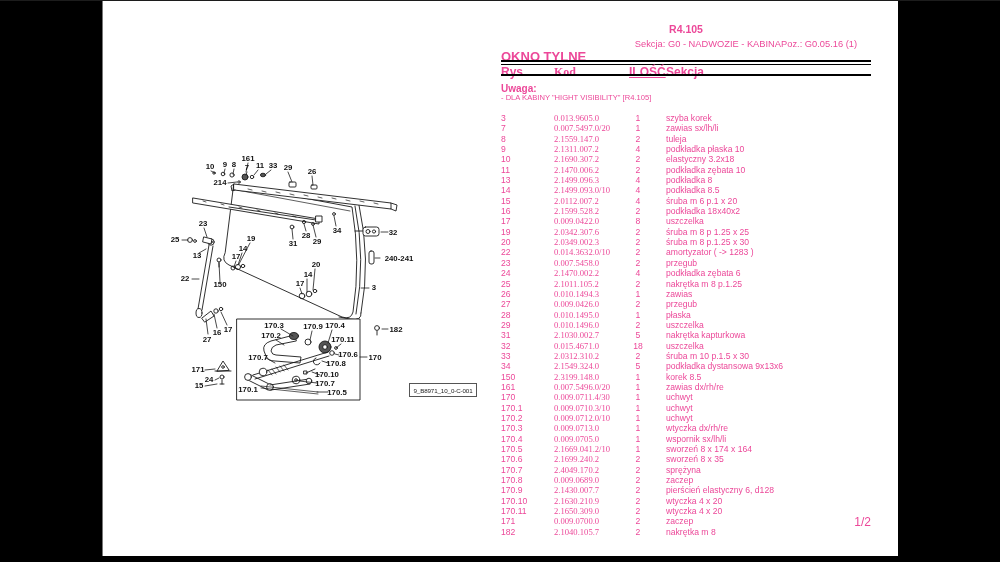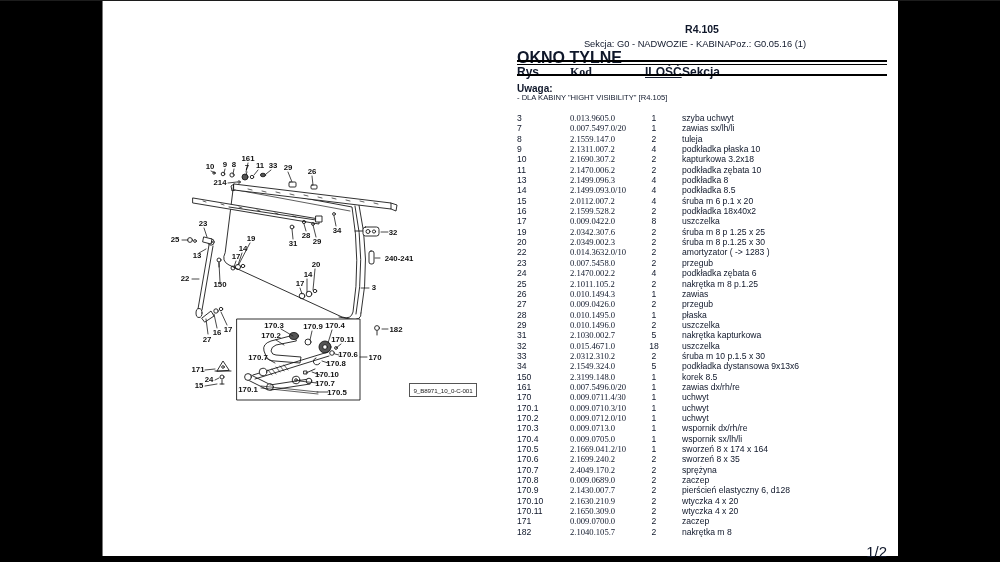--- a/index.html
+++ b/index.html
@@ -15,38 +15,38 @@
   svg{position:absolute;left:0;top:0;}
   #dlabels text{
     font-family:"Liberation Sans",sans-serif;
     font-size:7.8px;font-weight:bold;fill:#111;text-anchor:middle;
   }
   .code-box{
     position:absolute;left:306px;top:382px;width:66px;height:12px;
     border:1px solid #555;color:#222;font-size:6.2px;letter-spacing:-0.1px;
     display:flex;align-items:center;justify-content:center;white-space:nowrap;background:#fff;
   }
-  .right-panel{position:absolute;left:398px;top:0;width:370px;height:550px;color:#0f172a;margin-left:16px;}
+  .right-panel{position:absolute;left:398px;top:0;width:370px;height:550px;color:#ec4899;}
   .doc-ref{position:absolute;top:22px;left:0;right:0;text-align:center;font-weight:bold;font-size:10.5px;}
-  .sub-row{position:absolute;top:38px;left:0;right:14px;display:flex;justify-content:center;font-size:9.3px;white-space:nowrap;}
-  .ptitle{position:absolute;top:48px;left:0;font-weight:bold;font-size:16px;}
+  .sub-row{position:absolute;top:38px;left:0;right:14px;display:flex;justify-content:flex-end;font-size:9.3px;white-space:nowrap;}
+  .ptitle{position:absolute;top:48px;left:0;font-weight:bold;font-size:13px;}
   .rule1{position:absolute;top:59px;left:0;right:0;height:2px;background:#000;}
   .rule2{position:absolute;top:62.5px;left:0;right:0;height:1px;background:#000;}
   .colhead{position:absolute;top:64px;left:0;right:0;height:9px;font-weight:bold;font-size:12px;}
   .rule3{position:absolute;top:73px;left:0;right:0;height:2px;background:#000;}
   .note-label{position:absolute;top:82px;left:0;font-weight:bold;font-size:10px;}
   .note-text{position:absolute;top:92px;left:0;font-size:7.6px;}
   #rows{position:absolute;top:112px;left:0;right:0;}
   .trow{position:relative;height:10.35px;line-height:10.35px;font-size:8.6px;white-space:nowrap;}
   .c1{position:absolute;left:0;}
   .c2{position:absolute;left:53px;font-family:Liberation Serif, serif;}
   .c3{position:absolute;left:124px;width:26px;text-align:center;}
   .c3h{position:absolute;left:128px;text-decoration:underline;}
   .c4{position:absolute;left:165px;}
-  .page-ind{position:absolute;top:542px;right:0;font-size:15px;}
+  .page-ind{position:absolute;top:514px;right:0;font-size:12px;}
 </style>
 </head>
 <body>
 
 <div class="topline"></div>
 
 <div class="page">
 
   <svg width="795" height="555" viewBox="0 0 795 555">
     <g stroke="#1a1a1a" stroke-width="0.9" fill="none" stroke-linecap="round" stroke-linejoin="round">
@@ -294,21 +294,21 @@
     <div class="rule3"></div>
 
     <div class="note-label">Uwaga:</div>
     <div class="note-text">- DLA KABINY "HIGHT VISIBILITY" [R4.105]</div>
 
     <div id="rows">
         <div class="trow">
           <span class="c1">3</span>
           <span class="c2">0.013.9605.0</span>
           <span class="c3">1</span>
-          <span class="c4">szyba uchwyt</span>
+          <span class="c4">szyba korek</span>
         </div>
         <div class="trow">
           <span class="c1">7</span>
           <span class="c2">0.007.5497.0/20</span>
           <span class="c3">1</span>
           <span class="c4">zawias sx/lh/li</span>
         </div>
         <div class="trow">
           <span class="c1">8</span>
           <span class="c2">2.1559.147.0</span>
@@ -318,21 +318,21 @@
         <div class="trow">
           <span class="c1">9</span>
           <span class="c2">2.1311.007.2</span>
           <span class="c3">4</span>
           <span class="c4">podkładka płaska 10</span>
         </div>
         <div class="trow">
           <span class="c1">10</span>
           <span class="c2">2.1690.307.2</span>
           <span class="c3">2</span>
-          <span class="c4">kapturkowa 3.2x18</span>
+          <span class="c4">elastyczny 3.2x18</span>
         </div>
         <div class="trow">
           <span class="c1">11</span>
           <span class="c2">2.1470.006.2</span>
           <span class="c3">2</span>
           <span class="c4">podkładka zębata 10</span>
         </div>
         <div class="trow">
           <span class="c1">13</span>
           <span class="c2">2.1499.096.3</span>
@@ -474,21 +474,21 @@
         <div class="trow">
           <span class="c1">170.2</span>
           <span class="c2">0.009.0712.0/10</span>
           <span class="c3">1</span>
           <span class="c4">uchwyt</span>
         </div>
         <div class="trow">
           <span class="c1">170.3</span>
           <span class="c2">0.009.0713.0</span>
           <span class="c3">1</span>
-          <span class="c4">wspornik dx/rh/re</span>
+          <span class="c4">wtyczka dx/rh/re</span>
         </div>
         <div class="trow">
           <span class="c1">170.4</span>
           <span class="c2">0.009.0705.0</span>
           <span class="c3">1</span>
           <span class="c4">wspornik sx/lh/li</span>
         </div>
         <div class="trow">
           <span class="c1">170.5</span>
           <span class="c2">2.1669.041.2/10</span>

